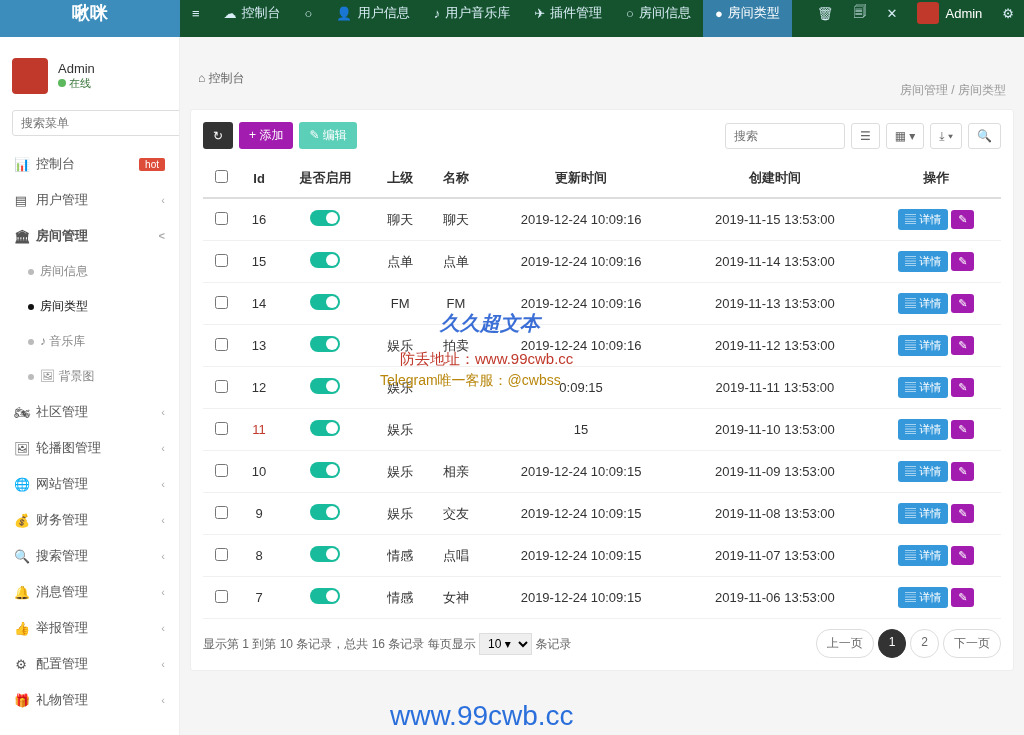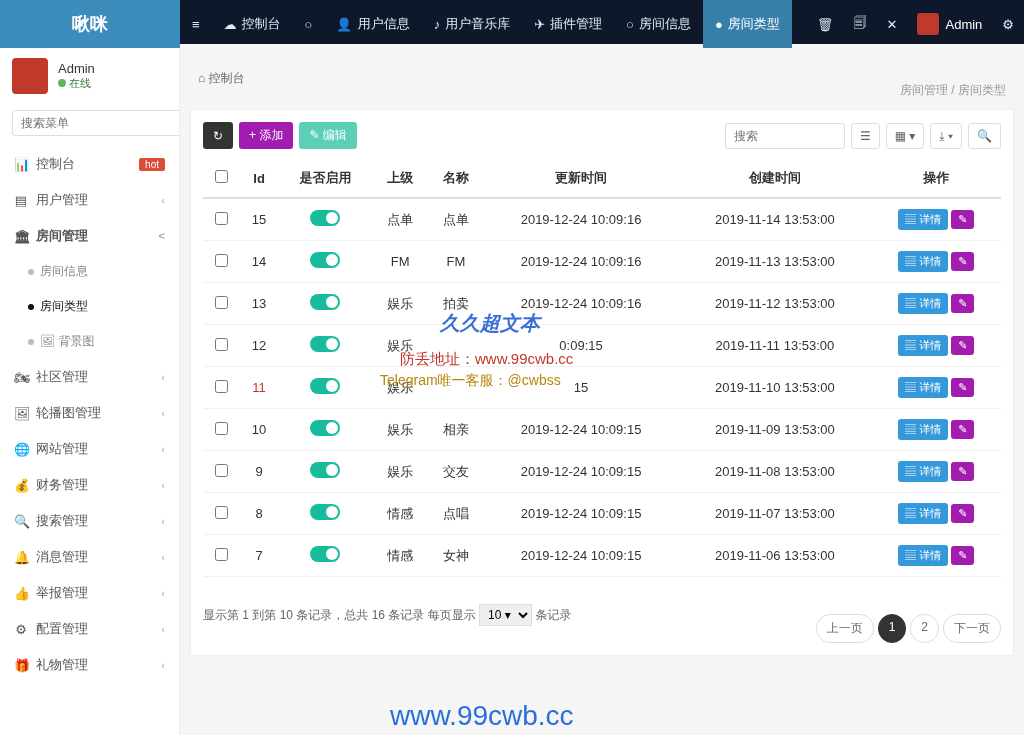--- a/index.html
+++ b/index.html
@@ -1,20 +1,20 @@
 <!DOCTYPE html>
 <html><head>
 <meta charset="utf-8">
 <style>
 * { margin: 0; padding: 0; box-sizing: border-box; }
 body { font-family: "Microsoft YaHei", Arial, sans-serif; font-size: 13px; color: #333; background: #f5f5f5; }
 .layout { display: flex; width: 1024px; height: 735px; overflow: hidden; }
 
 
-.topnav { position: absolute; top: 0; left: 0; right: 0; height: 44px; background: #0f172a; display: flex; align-items: flex-start; color: #fff; }
+.topnav { position: absolute; top: 0; left: 0; right: 0; height: 37px; background: #14532d; display: flex; align-items: flex-end; color: #fff; }
 .topnav .brand { width: 180px; height: 48px; display: flex; align-items: center; justify-content: center; font-size: 18px; font-weight: bold; background: #3c8dbc; }
 .topnav .nav-items { display: flex; align-items: center; height: 48px; flex: 1; }
 .topnav .nav-item { display: flex; align-items: center; gap: 5px; padding: 0 12px; height: 48px; cursor: pointer; font-size: 13px; color: #d9edf7; }
 .topnav .nav-item.active { background: #367fa9; color: #fff; }
 .topnav .nav-right { display: flex; align-items: center; height: 48px; margin-left: auto; }
 .topnav .nav-icon { padding: 0 10px; height: 48px; display: flex; align-items: center; cursor: pointer; color: #d9edf7; }
 .topnav .admin-link { display: flex; align-items: center; gap: 6px; padding: 0 10px; height: 48px; }
 .admin-avatar-sm { width: 22px; height: 22px; background: #c0392b; border-radius: 3px; display: inline-block; }
 
 
@@ -62,21 +62,21 @@
 th, td { padding: 10px 6px; text-align: center; border-bottom: 1px solid #f0f0f0; }
 th { font-weight: bold; color: #333; border-bottom: 2px solid #ddd; }
 td .switch { width: 30px; height: 16px; background: #18bc9c; border-radius: 10px; display: inline-block; position: relative; }
 td .switch::after { content: ""; width: 12px; height: 12px; background: #fff; border-radius: 50%; position: absolute; right: 2px; top: 2px; }
 td.ops { white-space: nowrap; }
 td.ops .btn-info { margin-right: 3px; }
 .row-red td:nth-child(2) { color: #c0392b; }
 
 .pager-row { display: flex; justify-content: space-between; align-items: center; padding-top: 10px; font-size: 12px; color: #666; }
 .pager { display: flex; gap: 4px; }
-.pager .pbtn { border: 1px solid #ddd; padding: 5px 10px; border-radius: 14px; background: #fff; color: #666; cursor: pointer; margin-top: 27px; }
+.pager .pbtn { border: 1px solid #ddd; padding: 5px 10px; border-radius: 14px; background: #fff; color: #666; cursor: pointer; }
 .pager .pbtn.active { background: #333; color: #fff; border-color: #333; }
 .sel-page { border: 1px solid #ddd; padding: 2px 4px; font-size: 12px; }
 
 .watermark1 { position: absolute; left: 440px; top: 310px; font-size: 20px; font-weight: bold; color: #3b6fd6; font-style: italic; white-space: nowrap; pointer-events: none; }
 .watermark2 { position: absolute; left: 400px; top: 350px; font-size: 15px; color: #c0392b; pointer-events: none; }
 .watermark3 { position: absolute; left: 380px; top: 372px; font-size: 14px; color: #b8860b; pointer-events: none; }
 .watermark4 { position: absolute; left: 390px; top: 700px; font-size: 28px; color: #2a6fdb; pointer-events: none; }
 
 
 .sidebar::-webkit-scrollbar { width: 0; }
@@ -170,20 +170,26 @@
         <li class="level2">
           <span class="ml">
             <span class="dot"></span>
             <span>房间信息</span>
           </span>
         </li>
         <li class="level2 active">
           <span class="ml">
             <span class="dot"></span>
             <span>房间类型</span>
+          </span>
+        </li>
+        <li class="level2">
+          <span class="ml">
+            <span class="dot"></span>
+            <span>♪ 音乐库</span>
           </span>
         </li>
         <li class="level2">
           <span class="ml">
             <span class="dot"></span>
             <span>🖼 背景图</span>
           </span>
         </li>
         <li>
           <span class="ml">
@@ -289,20 +295,30 @@
               <th>上级</th>
               <th>名称</th>
               <th>更新时间</th>
               <th>创建时间</th>
               <th>操作</th>
             </tr>
           </thead>
         <tbody id="tbody">
             <tr>
               <td><input type="checkbox" style=""></td>
+              <td>16</td>
+              <td><span class="switch"></span></td>
+              <td>聊天</td>
+              <td>聊天</td>
+              <td>2019-12-24 10:09:16</td>
+              <td>2019-11-15 13:53:00</td>
+              <td class="ops"><button class="btn btn-info">▤ 详情</button><button class="btn btn-green" style="padding:3px 7px;font-size:11px">✎</button></td>
+            </tr>
+            <tr>
+              <td><input type="checkbox" style=""></td>
               <td>15</td>
               <td><span class="switch"></span></td>
               <td>点单</td>
               <td>点单</td>
               <td>2019-12-24 10:09:16</td>
               <td>2019-11-14 13:53:00</td>
               <td class="ops"><button class="btn btn-info">▤ 详情</button><button class="btn btn-green" style="padding:3px 7px;font-size:11px">✎</button></td>
             </tr>
             <tr>
               <td><input type="checkbox" style=""></td>

